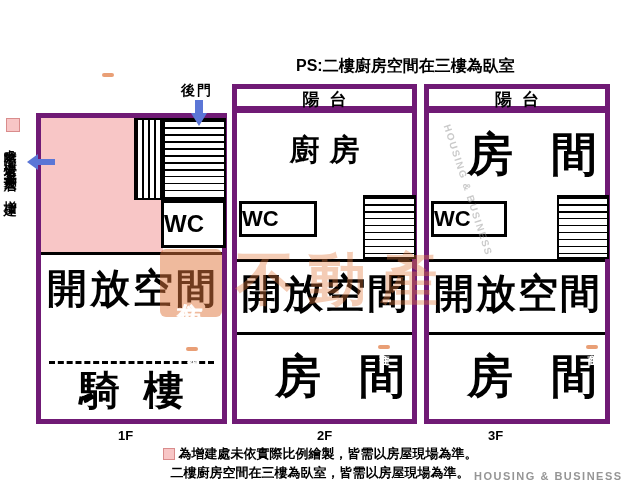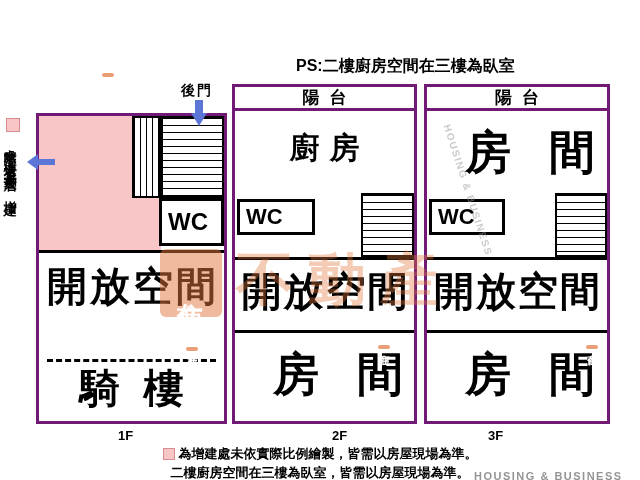--- a/index.html
+++ b/index.html
@@ -11,40 +11,40 @@
   .top-note{position:absolute;left:296px;top:29px;font-size:16px;font-weight:bold;white-space:nowrap}
 
   .legend-swatch{position:absolute;left:6px;top:91px;width:14px;height:14px;background:#f8c6c6;border:1px solid #d98c8c}
   .legend-text{position:absolute;left:3px;top:112px;writing-mode:vertical-rl;text-orientation:upright;
     font-size:13px;font-weight:bold;letter-spacing:3px;line-height:1.05;height:230px}
 
   .arrow-left{position:absolute;left:27px;top:126px;z-index:4}
   .backdoor{position:absolute;left:181px;top:55px;font-size:14px;font-weight:bold;letter-spacing:2px;white-space:nowrap}
   .arrow-down{position:absolute;left:191px;top:73px;z-index:4}
 
-  .block{position:absolute;border:3px solid #701a75;background:#fff}
+  .block{position:absolute;border:5px solid #701a75;background:#fff}
   .f1{left:36px;top:86px;width:191px;height:311px}
   .f2bal{left:232px;top:57px;width:185px;height:27px}
   .f2{left:232px;top:81px;width:185px;height:316px}
   .f3bal{left:424px;top:57px;width:186px;height:27px}
   .f3{left:424px;top:81px;width:186px;height:316px}
 
   .bal-label{display:block;width:100%;text-align:center;font-size:17px;font-weight:bold;
     letter-spacing:10px;text-indent:10px;line-height:21px;white-space:nowrap}
 
   .pink{position:absolute;left:0;top:0;width:122px;height:134px;background:#f8c6c6}
   .hatchv{position:absolute;background-color:#fff;border:2px solid #000;
     background-image:repeating-linear-gradient(to right,#000 0,#000 1.5px,transparent 1.5px,transparent 6px)}
   .hatchh{position:absolute;background-color:#fff;border:2px solid #000;
     background-image:repeating-linear-gradient(to bottom,#000 0,#000 1.5px,transparent 1.5px,transparent 7px)}
   .f1-strip{left:93px;top:0;width:29px;height:82px}
   .f1-stairs{left:122px;top:0;width:63px;height:82px}
 
   .wc{position:absolute;border:3px solid #000;background:#fff;display:flex;align-items:center;
-    padding-left:6px;font-weight:bold;font-size:24px;line-height:1}
+    font-weight:bold;font-size:24px;line-height:1}
   .f1-wc{left:120px;top:82px;width:65px;height:48px}
   .f2-wc{left:2px;top:88px;width:78px;height:36px;font-size:22px}
   .f3-wc{left:2px;top:88px;width:76px;height:36px;font-size:22px}
   .f2-stairs{left:126px;top:82px;width:53px;height:64px}
   .f3-stairs{left:128px;top:82px;width:52px;height:64px}
 
   .hdiv{position:absolute;left:0;width:100%;height:3px;background:#000}
   .f1-div{top:134px}
   .div1{top:146px}
   .div2{top:219px}
@@ -53,21 +53,21 @@
   .f1-open{top:150px;font-size:40px;letter-spacing:3px;text-indent:3px}
   .dash{position:absolute;left:8px;right:8px;border-top:3px dashed #000}
   .f1-dash{top:243px}
   .f1-arcade{top:252px;font-size:40px;letter-spacing:24px;text-indent:24px}
   .kitchen{top:22px;font-size:30px;letter-spacing:10px;text-indent:10px}
   .lbl-open{top:160px;font-size:40px;letter-spacing:2px;text-indent:2px}
   .room-top{top:18px;font-size:46px;letter-spacing:38px;text-indent:38px}
   .room-bottom{top:240px;font-size:46px;letter-spacing:38px;text-indent:38px}
 
   .floor-tag{position:absolute;top:401px;font-size:13px;font-weight:bold}
-  .tag1{left:118px}.tag2{left:332px}.tag3{left:488px}
+  .tag1{left:118px}.tag2{left:317px}.tag3{left:488px}
 
   .fnote1{position:absolute;left:0;right:0;top:418px;display:flex;justify-content:center;align-items:center;
     gap:4px;font-size:13px;font-weight:bold}
   .fnote1 .sw{width:12px;height:12px;background:#f8c6c6;border:1px solid #d98c8c;flex:0 0 auto}
   .fnote2{position:absolute;left:0;right:0;top:437px;text-align:center;font-size:13px;font-weight:bold}
 
   .wm{position:absolute;inset:0;pointer-events:none;z-index:3}
   .wm-chip{position:absolute;background:rgba(224,118,60,.7);color:#fff;writing-mode:vertical-rl;
     text-orientation:upright;font-size:10px;font-weight:bold;padding:2px 1px;border-radius:2px;line-height:1}
   .wm-center{position:absolute;left:160px;top:222px;width:62px;height:68px;background:rgba(224,118,60,.5);

